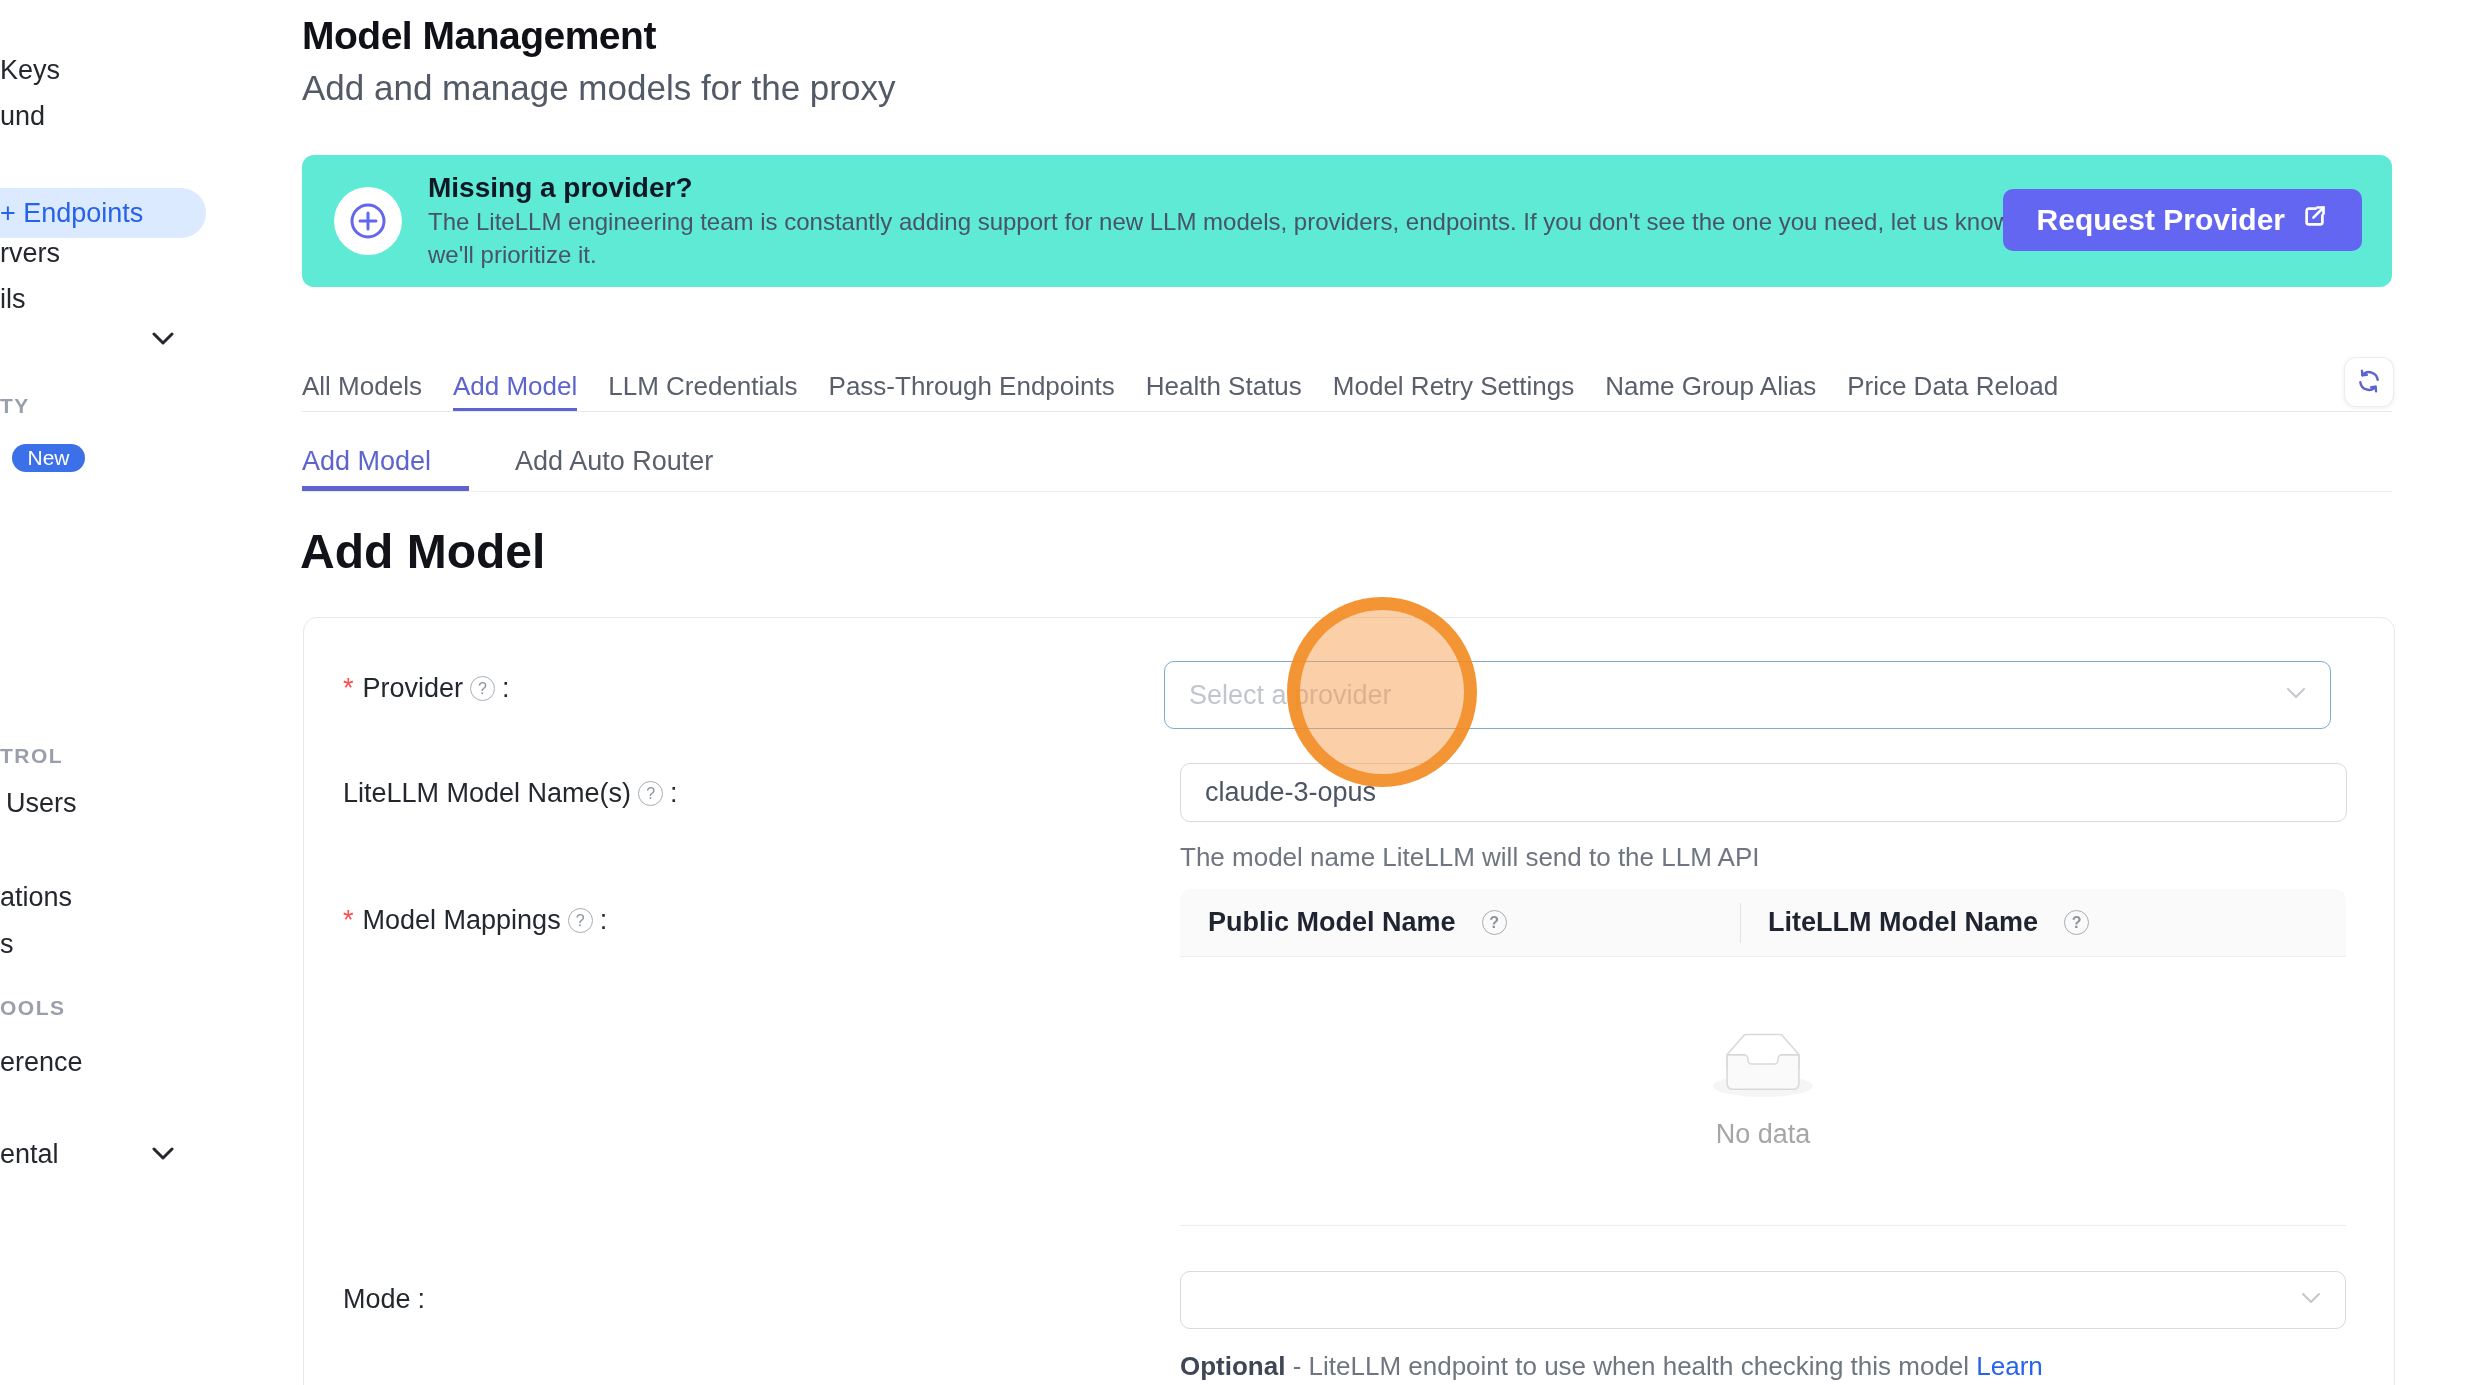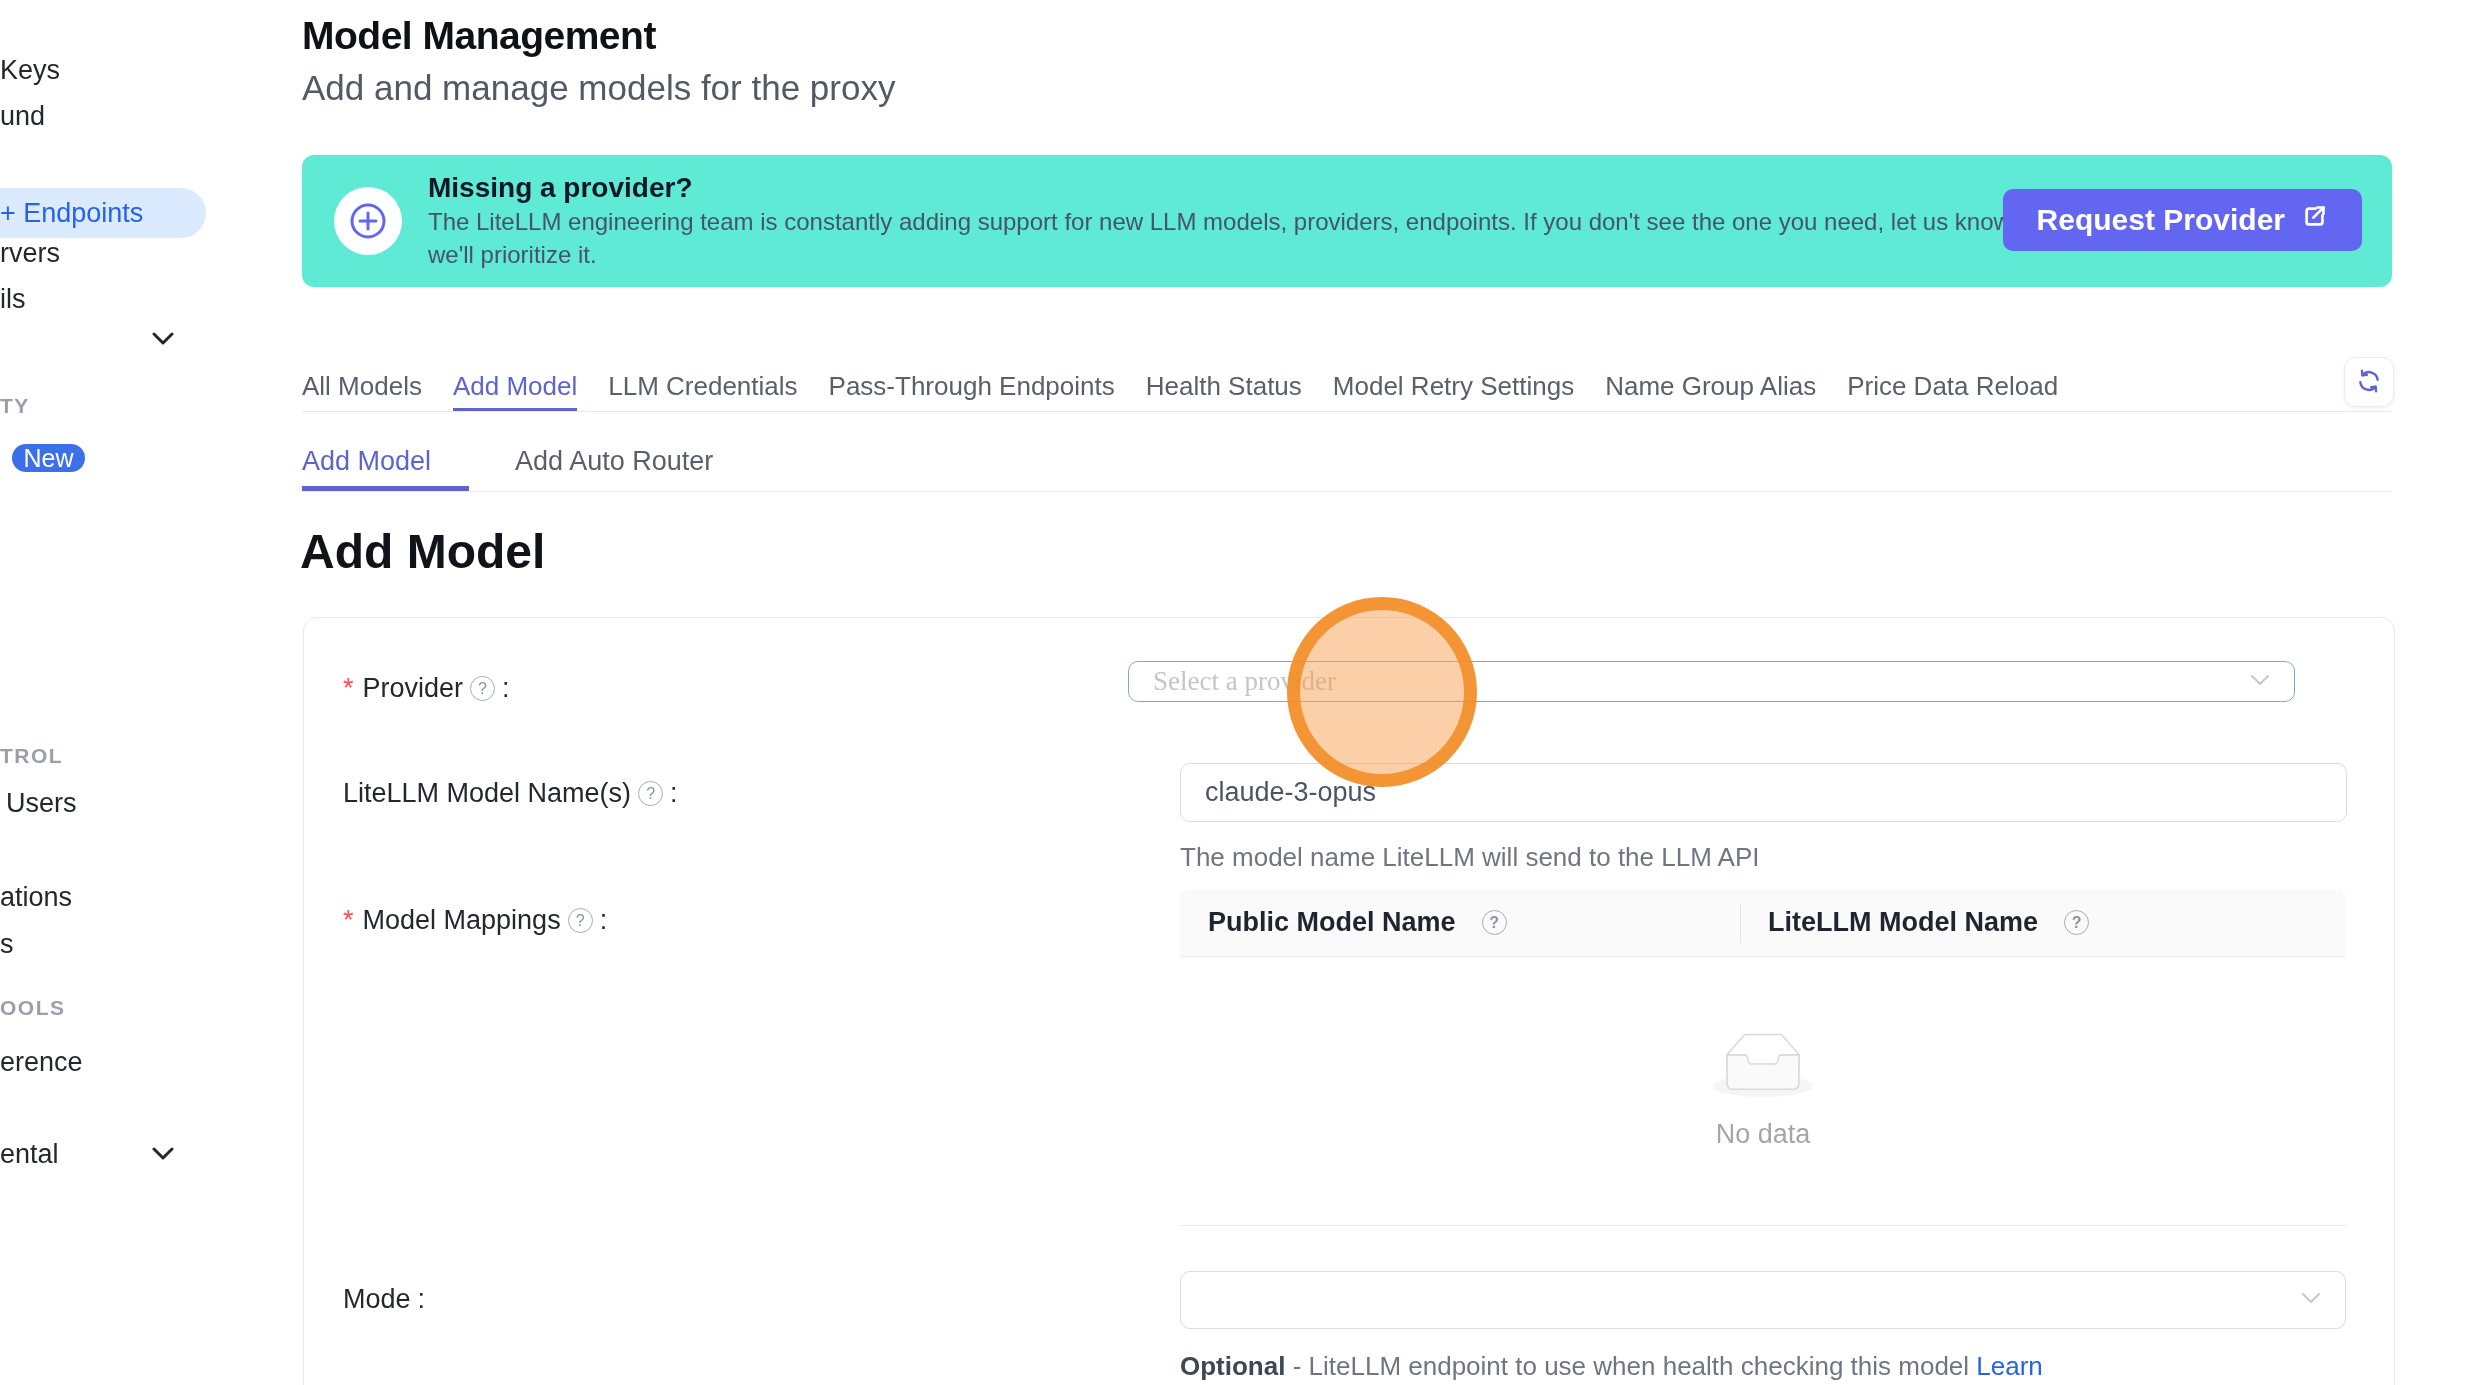--- a/index.html
+++ b/index.html
@@ -12,21 +12,21 @@
   .side-section { position:absolute; left:0; font-size:21px; font-weight:600; color:#9aa0ab; letter-spacing:1.5px; white-space:nowrap; }
   #sb-keys { top:55px; }
   #sb-playground { top:101px; }
   #sb-endpoints { top:188px; width:206px; height:50px; line-height:50px;
      background:#dbeafe; color:#2563eb; border-radius:0 25px 25px 0; }
   #sb-servers { top:238px; }
   #sb-guardrails { top:284px; }
   #sb-chevron1 { position:absolute; left:152px; top:332px; }
   #sb-sec1 { top:394px; }
   #sb-new { position:absolute; left:12px; top:444px; width:73px; height:28px; background:#3b70e8;
-     border-radius:14px; color:#fff; font-size:25px; display:flex; align-items:center; justify-content:center; }
+     border-radius:14px; color:#fff; font-size:21px; display:flex; align-items:center; justify-content:center; }
   #sb-sec2 { top:744px; }
   #sb-users { top:788px; left:6px; }
   #sb-orgs { top:882px; }
   #sb-teams { top:929px; }
   #sb-sec3 { top:996px; }
   #sb-inference { top:1047px; }
   #sb-experimental { top:1139px; }
   #sb-chevron2 { position:absolute; left:152px; top:1147px; }
   .chev svg { display:block; }
 
@@ -70,23 +70,23 @@
   #card { position:absolute; left:303px; top:617px; width:2092px; height:790px;
      background:#fff; border:1px solid #e6e8ec; border-radius:14px; }
   .flabel { position:absolute; left:39px; display:flex; align-items:center; gap:7px;
      font-size:27px; color:#23272e; }
   .req { color:#ff4d4f; font-size:27px; margin-right:2px; }
   .qmark { width:25px; height:25px; border:1.5px solid #a7adb5; border-radius:50%; color:#8d939c;
      font-size:16px; display:inline-flex; align-items:center; justify-content:center; flex:0 0 auto; }
   .colon { color:#23272e; }
 
   #lbl-provider { top:55px; }
-  #sel-provider { position:absolute; left:824px; top:43px; width:1167px; height:41px; background:#fff;
+  #sel-provider { position:absolute; left:860px; top:43px; width:1167px; height:68px; background:#fff;
      border:1.5px solid #7faacf; border-radius:10px; display:flex; align-items:center;
-     padding:0 24px; cursor:pointer;font-family:Liberation Serif, serif; }
+     padding:0 24px; cursor:pointer; }
   #sel-provider .ph { font-size:27px; color:#c1c5cd; }
   .sel-chev { margin-left:auto; }
 
   #lbl-modelname { top:160px; }
   #inp-modelname { position:absolute; left:876px; top:145px; width:1167px; height:59px;
      border:1px solid #d9d9de; border-radius:10px; font-size:27px; color:#4b5563; padding:0 24px;
      font-family:"Liberation Sans","DejaVu Sans",sans-serif; outline:none; }
   #help-modelname { position:absolute; left:876px; top:224px; font-size:26px; color:#6f7680; }
 
   #lbl-mappings { top:287px; }

